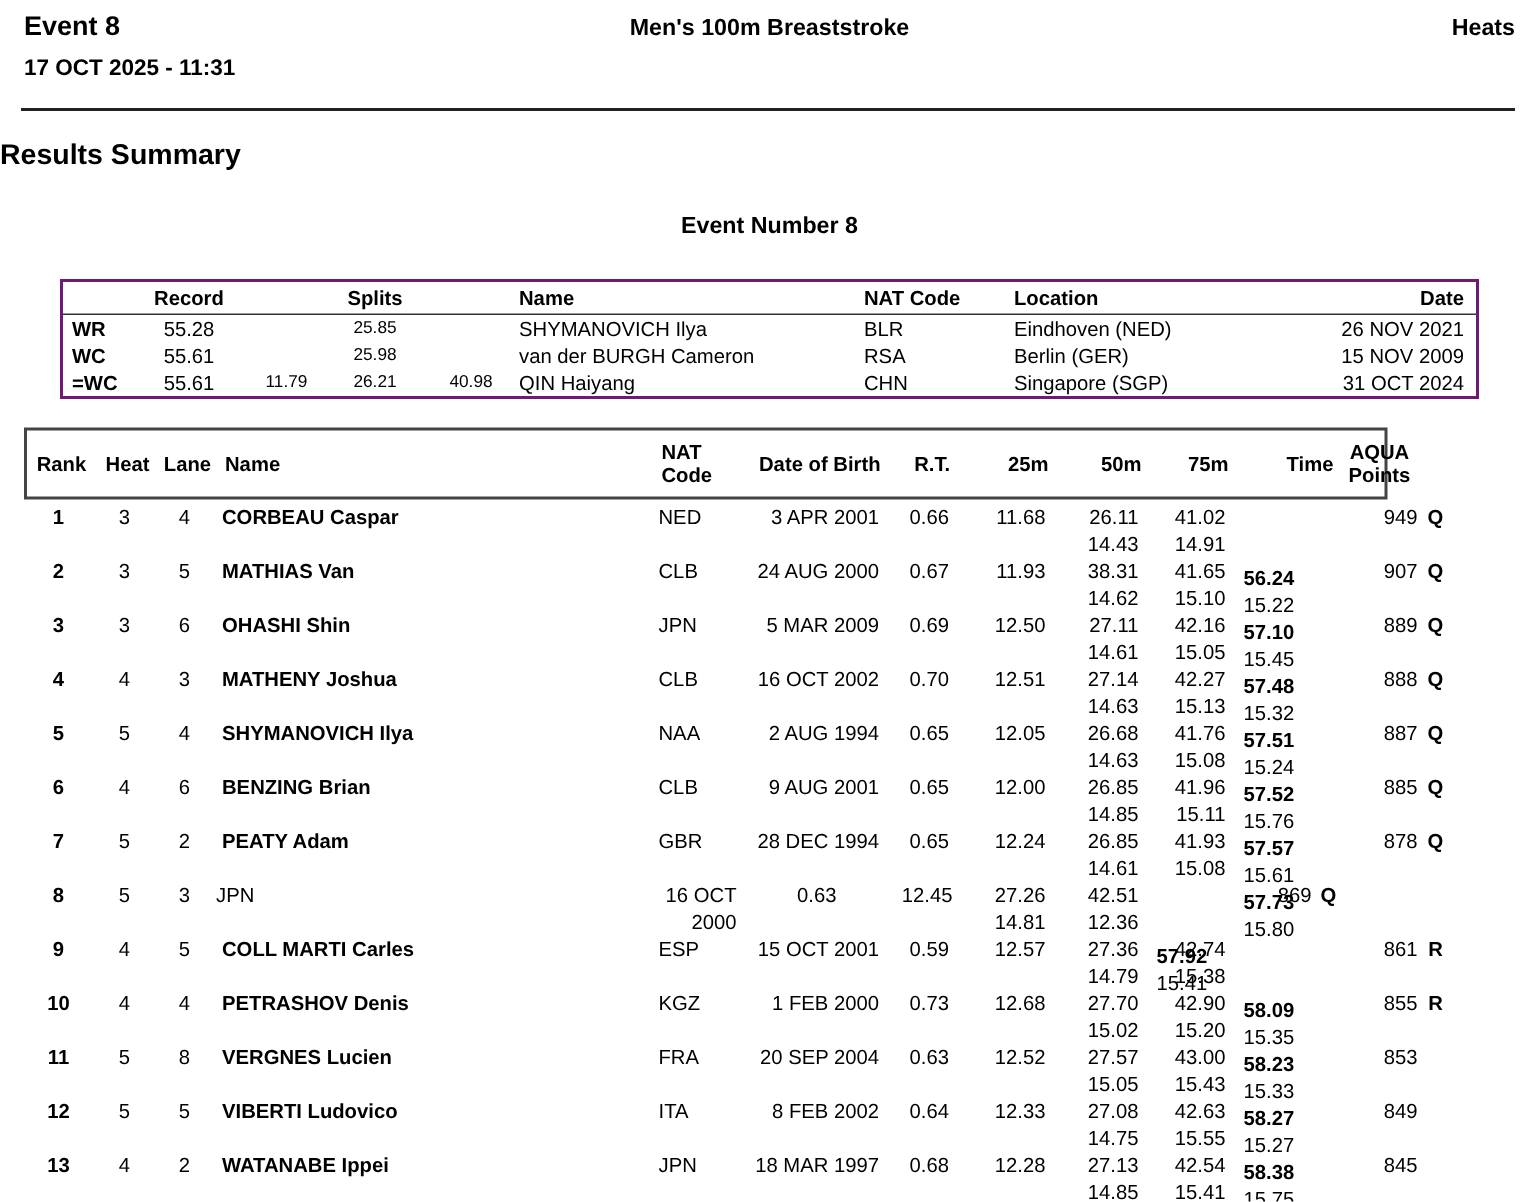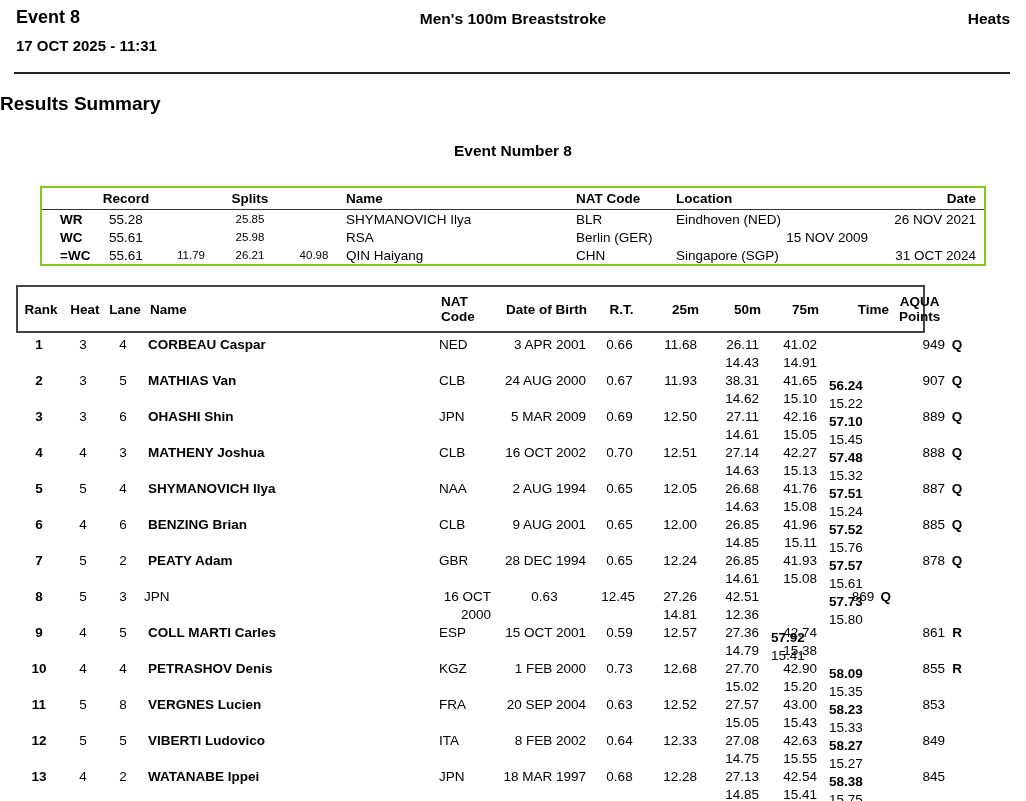--- a/index.html
+++ b/index.html
@@ -19,31 +19,31 @@
   #event-title   { left: 0; right: 0; top: 10px; text-align: center; font-size: 15.5px; font-weight: bold; }
   #session-label { right: 16px; top: 10px; font-size: 15.5px; font-weight: bold; }
   #header-rule   { left: 14px; width: 996px; top: 72px; height: 2px; background: #222; }
 
   #summary-title { left: 0; right: 0; top: 93px;  text-align: left; font-size: 19px;   font-weight: bold; }
   #event-number  { left: 0; right: 0; top: 142px; text-align: center; font-size: 15.5px; font-weight: bold; }
 
   
   #records-box {
     left: 40px; top: 186px; width: 946px;
-    border: 2px solid #84cc16;
+    border: 2px solid #701a75;
     font-size: 13.5px;
   }
   .rec-grid {
     display: grid;
     grid-template-columns: 46px 76px 54px 64px 64px 230px 100px 200px 1fr;
     align-items: center;
   }
   #records-header { height: 22px; border-bottom: 1.5px solid #333; font-weight: bold; }
   .rec-row { height: 18px; }
-  .rec-label { padding-left: 18px; font-weight: bold; }
+  .rec-label { padding-left: 6px; font-weight: bold; }
   .rec-record { text-align: center; }
   .rec-split  { text-align: center; font-size: 11.5px; }
   .rec-name, .rec-nat, .rec-loc { text-align: left; }
   .rec-date { text-align: right; padding-right: 8px; }
 
   
   .res-grid {
     display: grid;
     grid-template-columns: 46px 42px 38px 295px 60px 95px 55px 62px 62px 58px 68px 1fr;
   }
@@ -111,20 +111,21 @@
         <div class="rec-nat">BLR</div>
         <div class="rec-loc">Eindhoven (NED)</div>
         <div class="rec-date">26 NOV 2021</div>
       </div>
       <div class="rec-grid rec-row">
         <div class="rec-label">WC</div>
         <div class="rec-record">55.61</div>
         <div class="rec-split"></div>
         <div class="rec-split">25.98</div>
         <div class="rec-split"></div>
+        <div class="rec-name">van der BURGH Cameron</div>
         <div class="rec-nat">RSA</div>
         <div class="rec-loc">Berlin (GER)</div>
         <div class="rec-date">15 NOV 2009</div>
       </div>
       <div class="rec-grid rec-row">
         <div class="rec-label">=WC</div>
         <div class="rec-record">55.61</div>
         <div class="rec-split">11.79</div>
         <div class="rec-split">26.21</div>
         <div class="rec-split">40.98</div>

